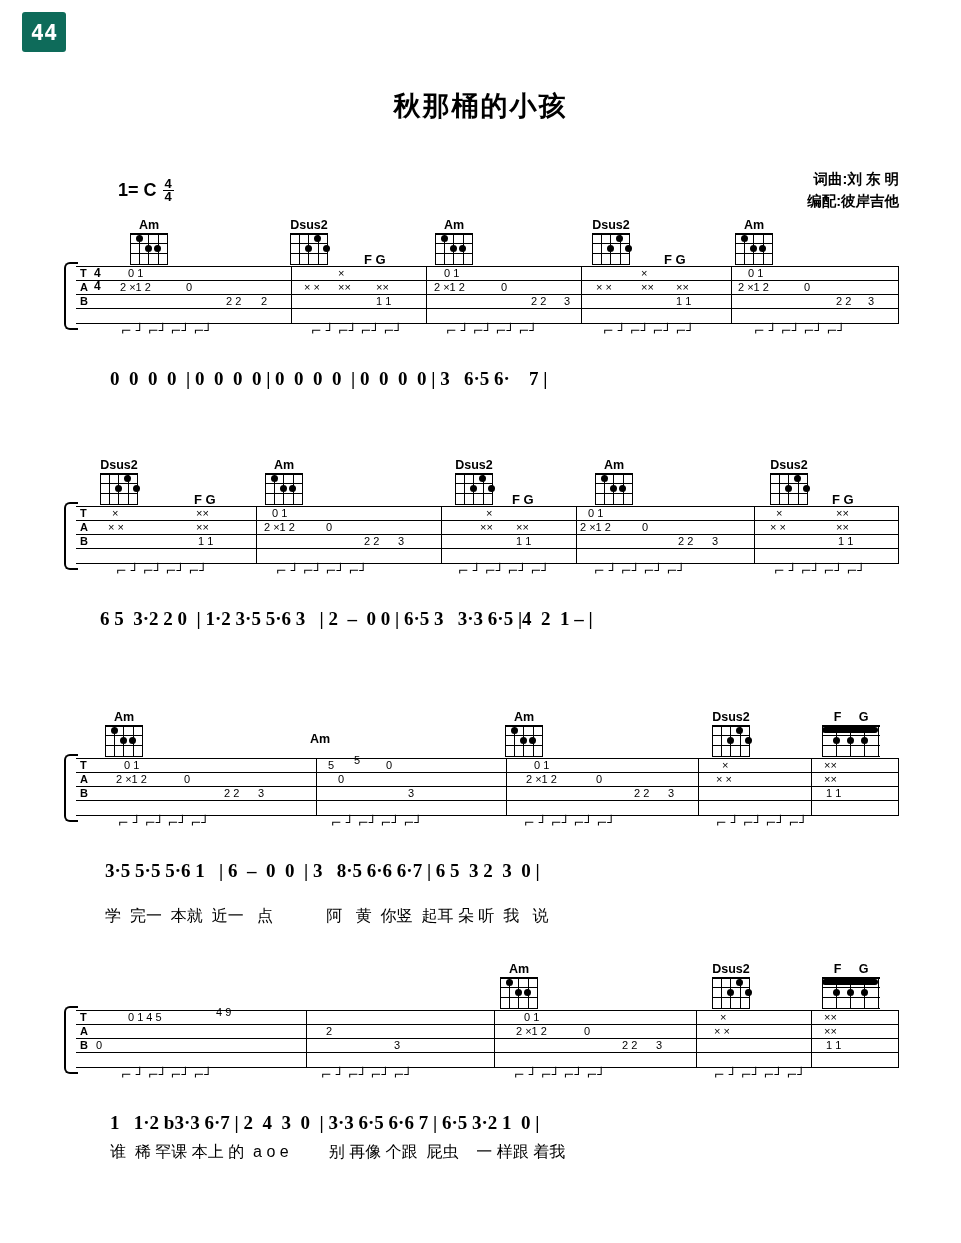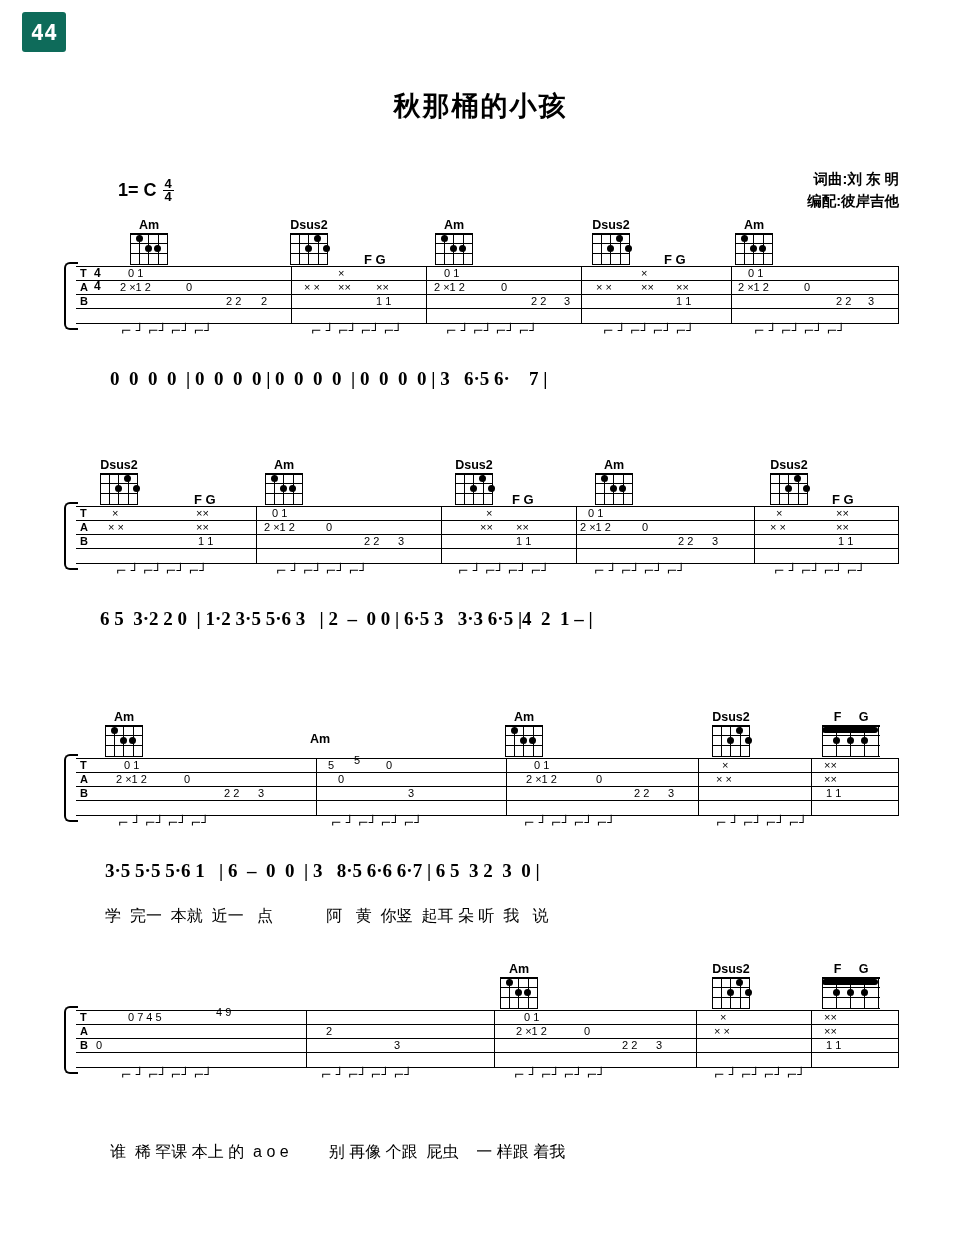--- a/index.html
+++ b/index.html
@@ -596,21 +596,21 @@
         <div class="tab-letters">
             <div>T</div>
             <div>A</div>
             <div>B</div>
           </div>
         <div class="barline" style="left:230px"></div>
         <div class="barline" style="left:418px"></div>
         <div class="barline" style="left:620px"></div>
         <div class="barline" style="left:735px"></div>
         <div class="barline" style="right:0"></div>
-        <div class="tabnum" style="left:52px;top:0px">0  7  4  5</div>
+        <div class="tabnum" style="left:52px;top:0px">0  1  4  5</div>
         <div class="tabnum" style="left:140px;top:-5px">4   9</div>
         <div class="tabnum" style="left:20px;top:28px">0</div>
         <div class="tabnum" style="left:250px;top:14px">2</div>
         <div class="tabnum" style="left:318px;top:28px">3</div>
         <div class="tabnum" style="left:448px;top:0px">0 1</div>
         <div class="tabnum" style="left:440px;top:14px">2 ×1 2</div>
         <div class="tabnum" style="left:508px;top:14px">0</div>
         <div class="tabnum" style="left:546px;top:28px">2  2</div>
         <div class="tabnum" style="left:580px;top:28px">3</div>
         <div class="tabnum" style="left:644px;top:0px">×</div>
@@ -620,16 +620,17 @@
         <div class="tabnum" style="left:750px;top:28px">1 1</div>
       </div>
       <div class="rhythm">
         <div class="rh" style="left:45px">⌐ ┘ ⌐┘ ⌐┘ ⌐┘</div>
         <div class="rh" style="left:245px">⌐ ┘ ⌐┘ ⌐┘ ⌐┘</div>
         <div class="rh" style="left:438px">⌐ ┘ ⌐┘ ⌐┘ ⌐┘</div>
         <div class="rh" style="left:638px">⌐ ┘ ⌐┘ ⌐┘ ⌐┘</div>
       </div>
     </div>
 
+    <div class="numrow" style="top:150px;left:110px;">1   1·2 b3·3 6·7 | 2  4  3  0  | 3·3 6·5 6·6 7 | 6·5 3·2 1  0 |</div>
     <div class="lyricrow" style="top:180px;left:110px;">谁  稀 罕课 本上 的  a o e         别 再像 个跟  屁虫    一 样跟 着我</div>
   </div>
 
 </div>
 
 </body></html>

